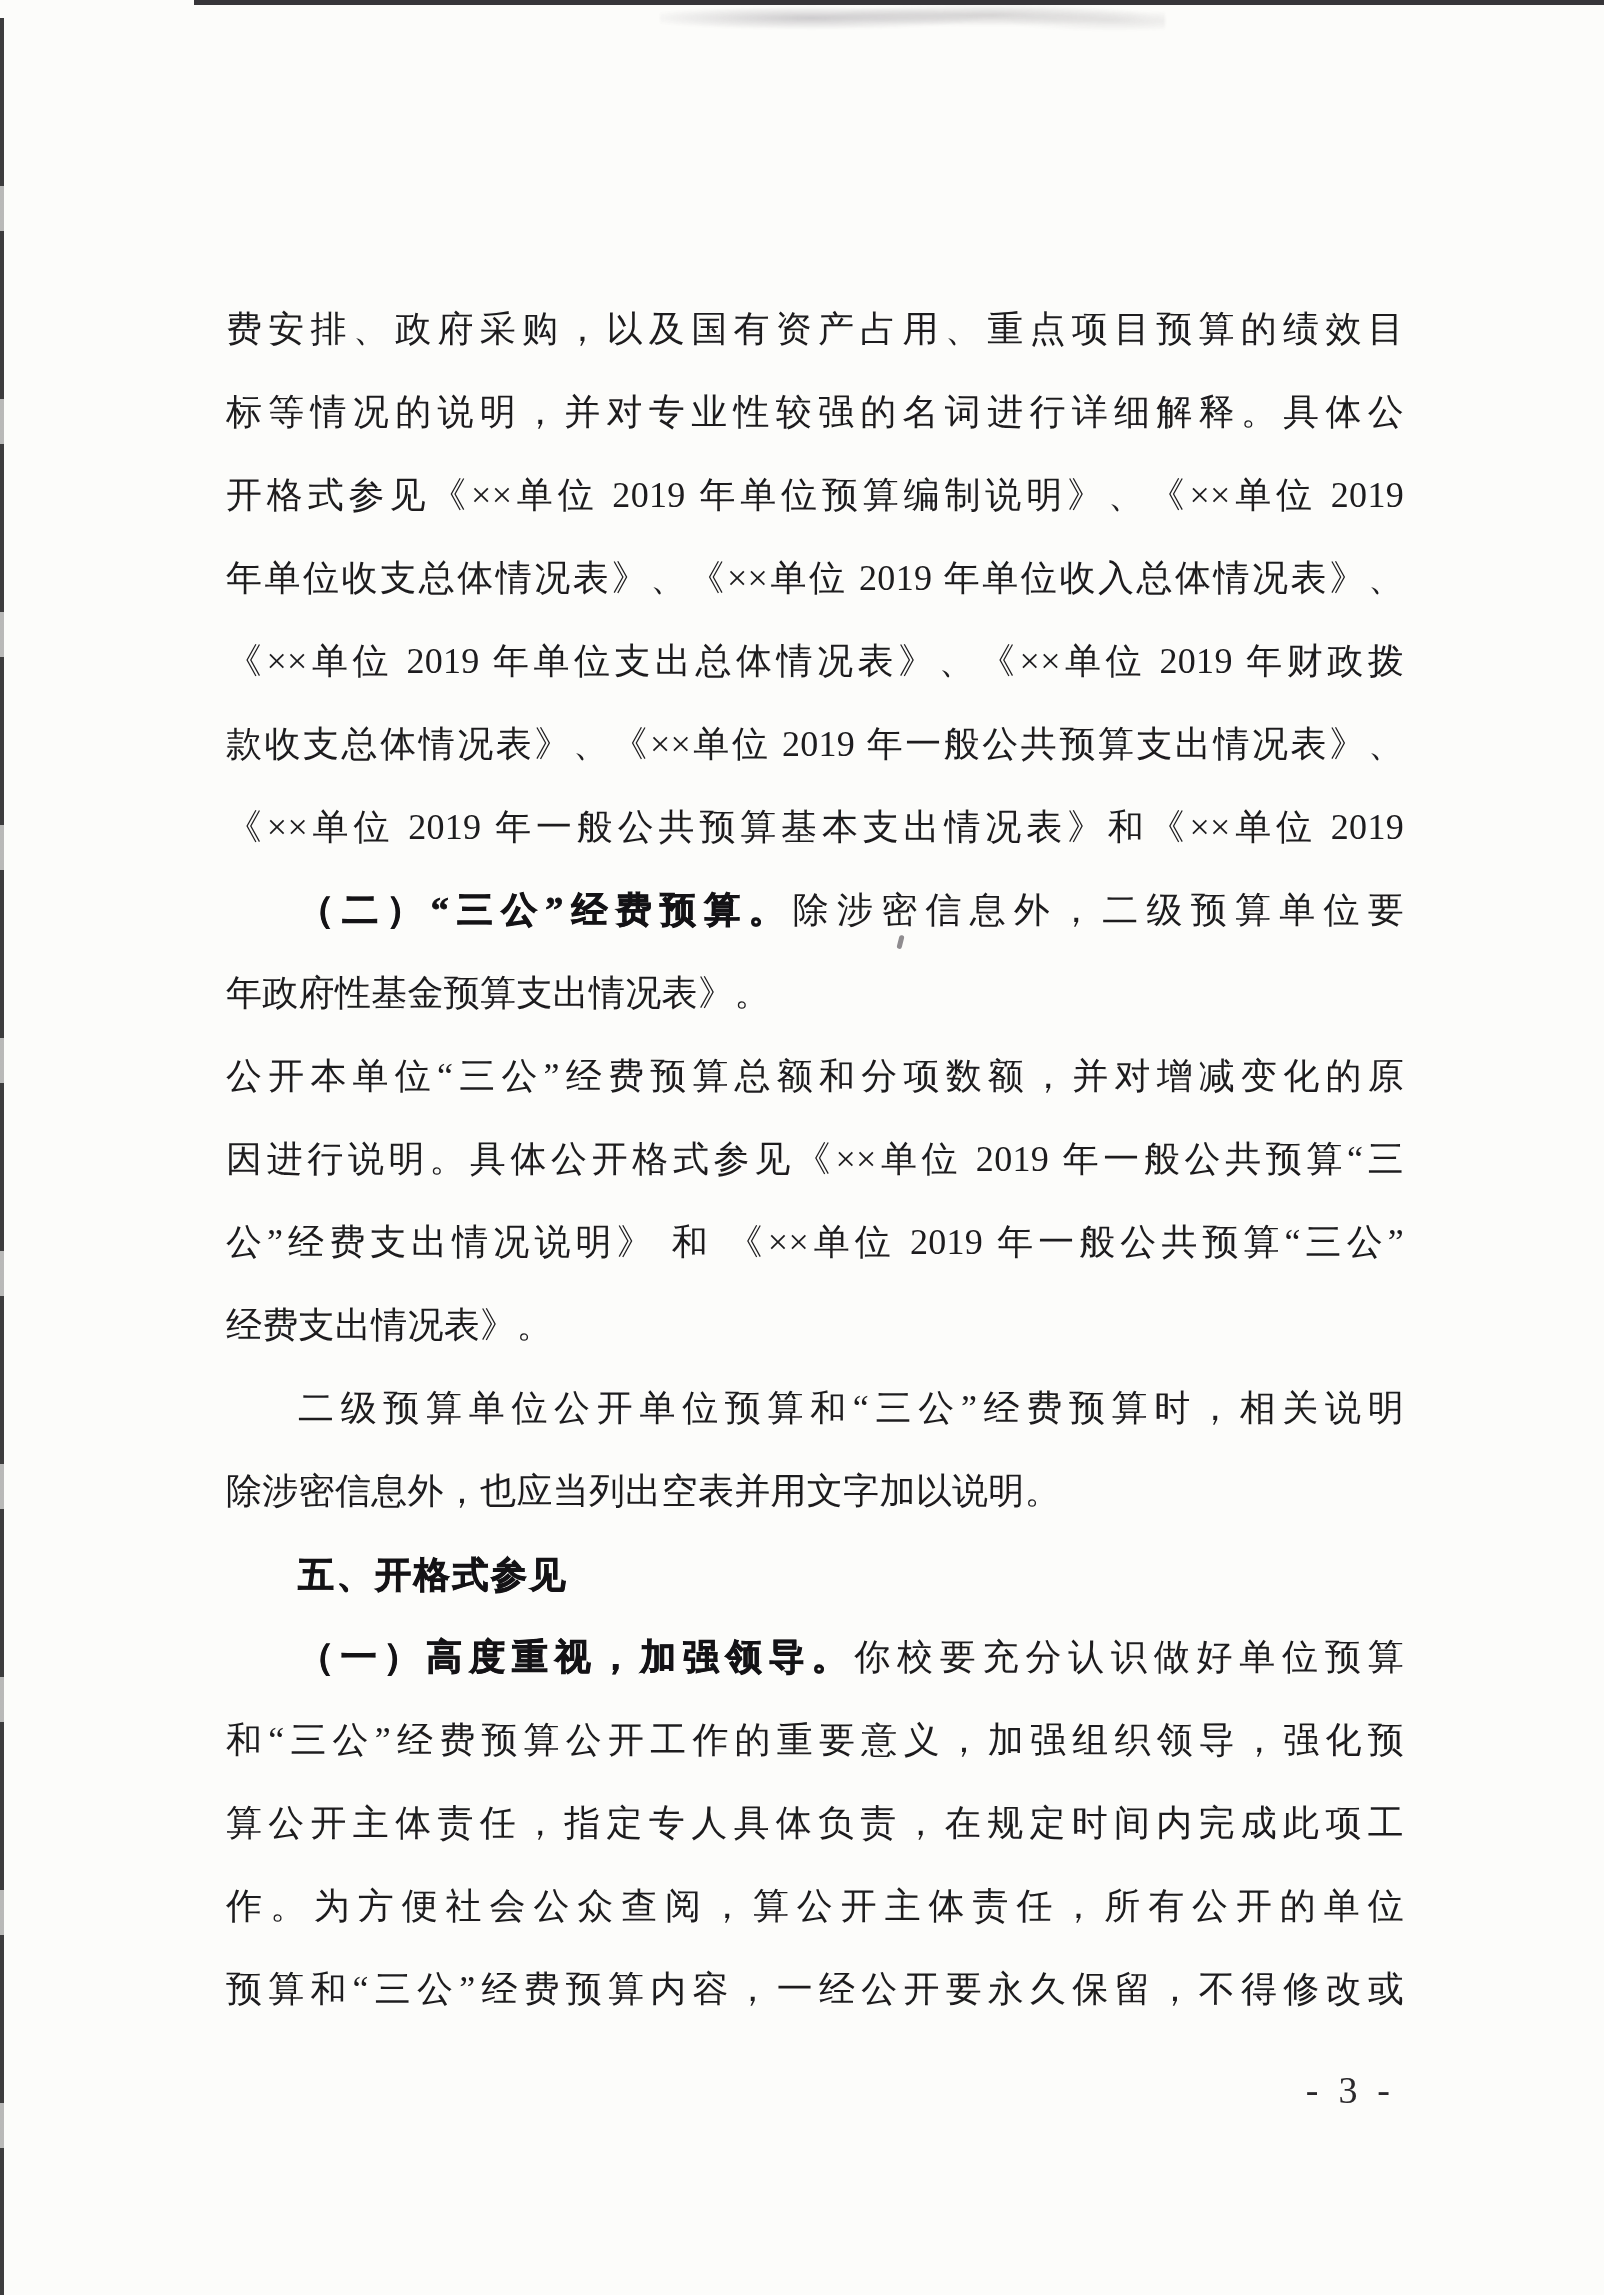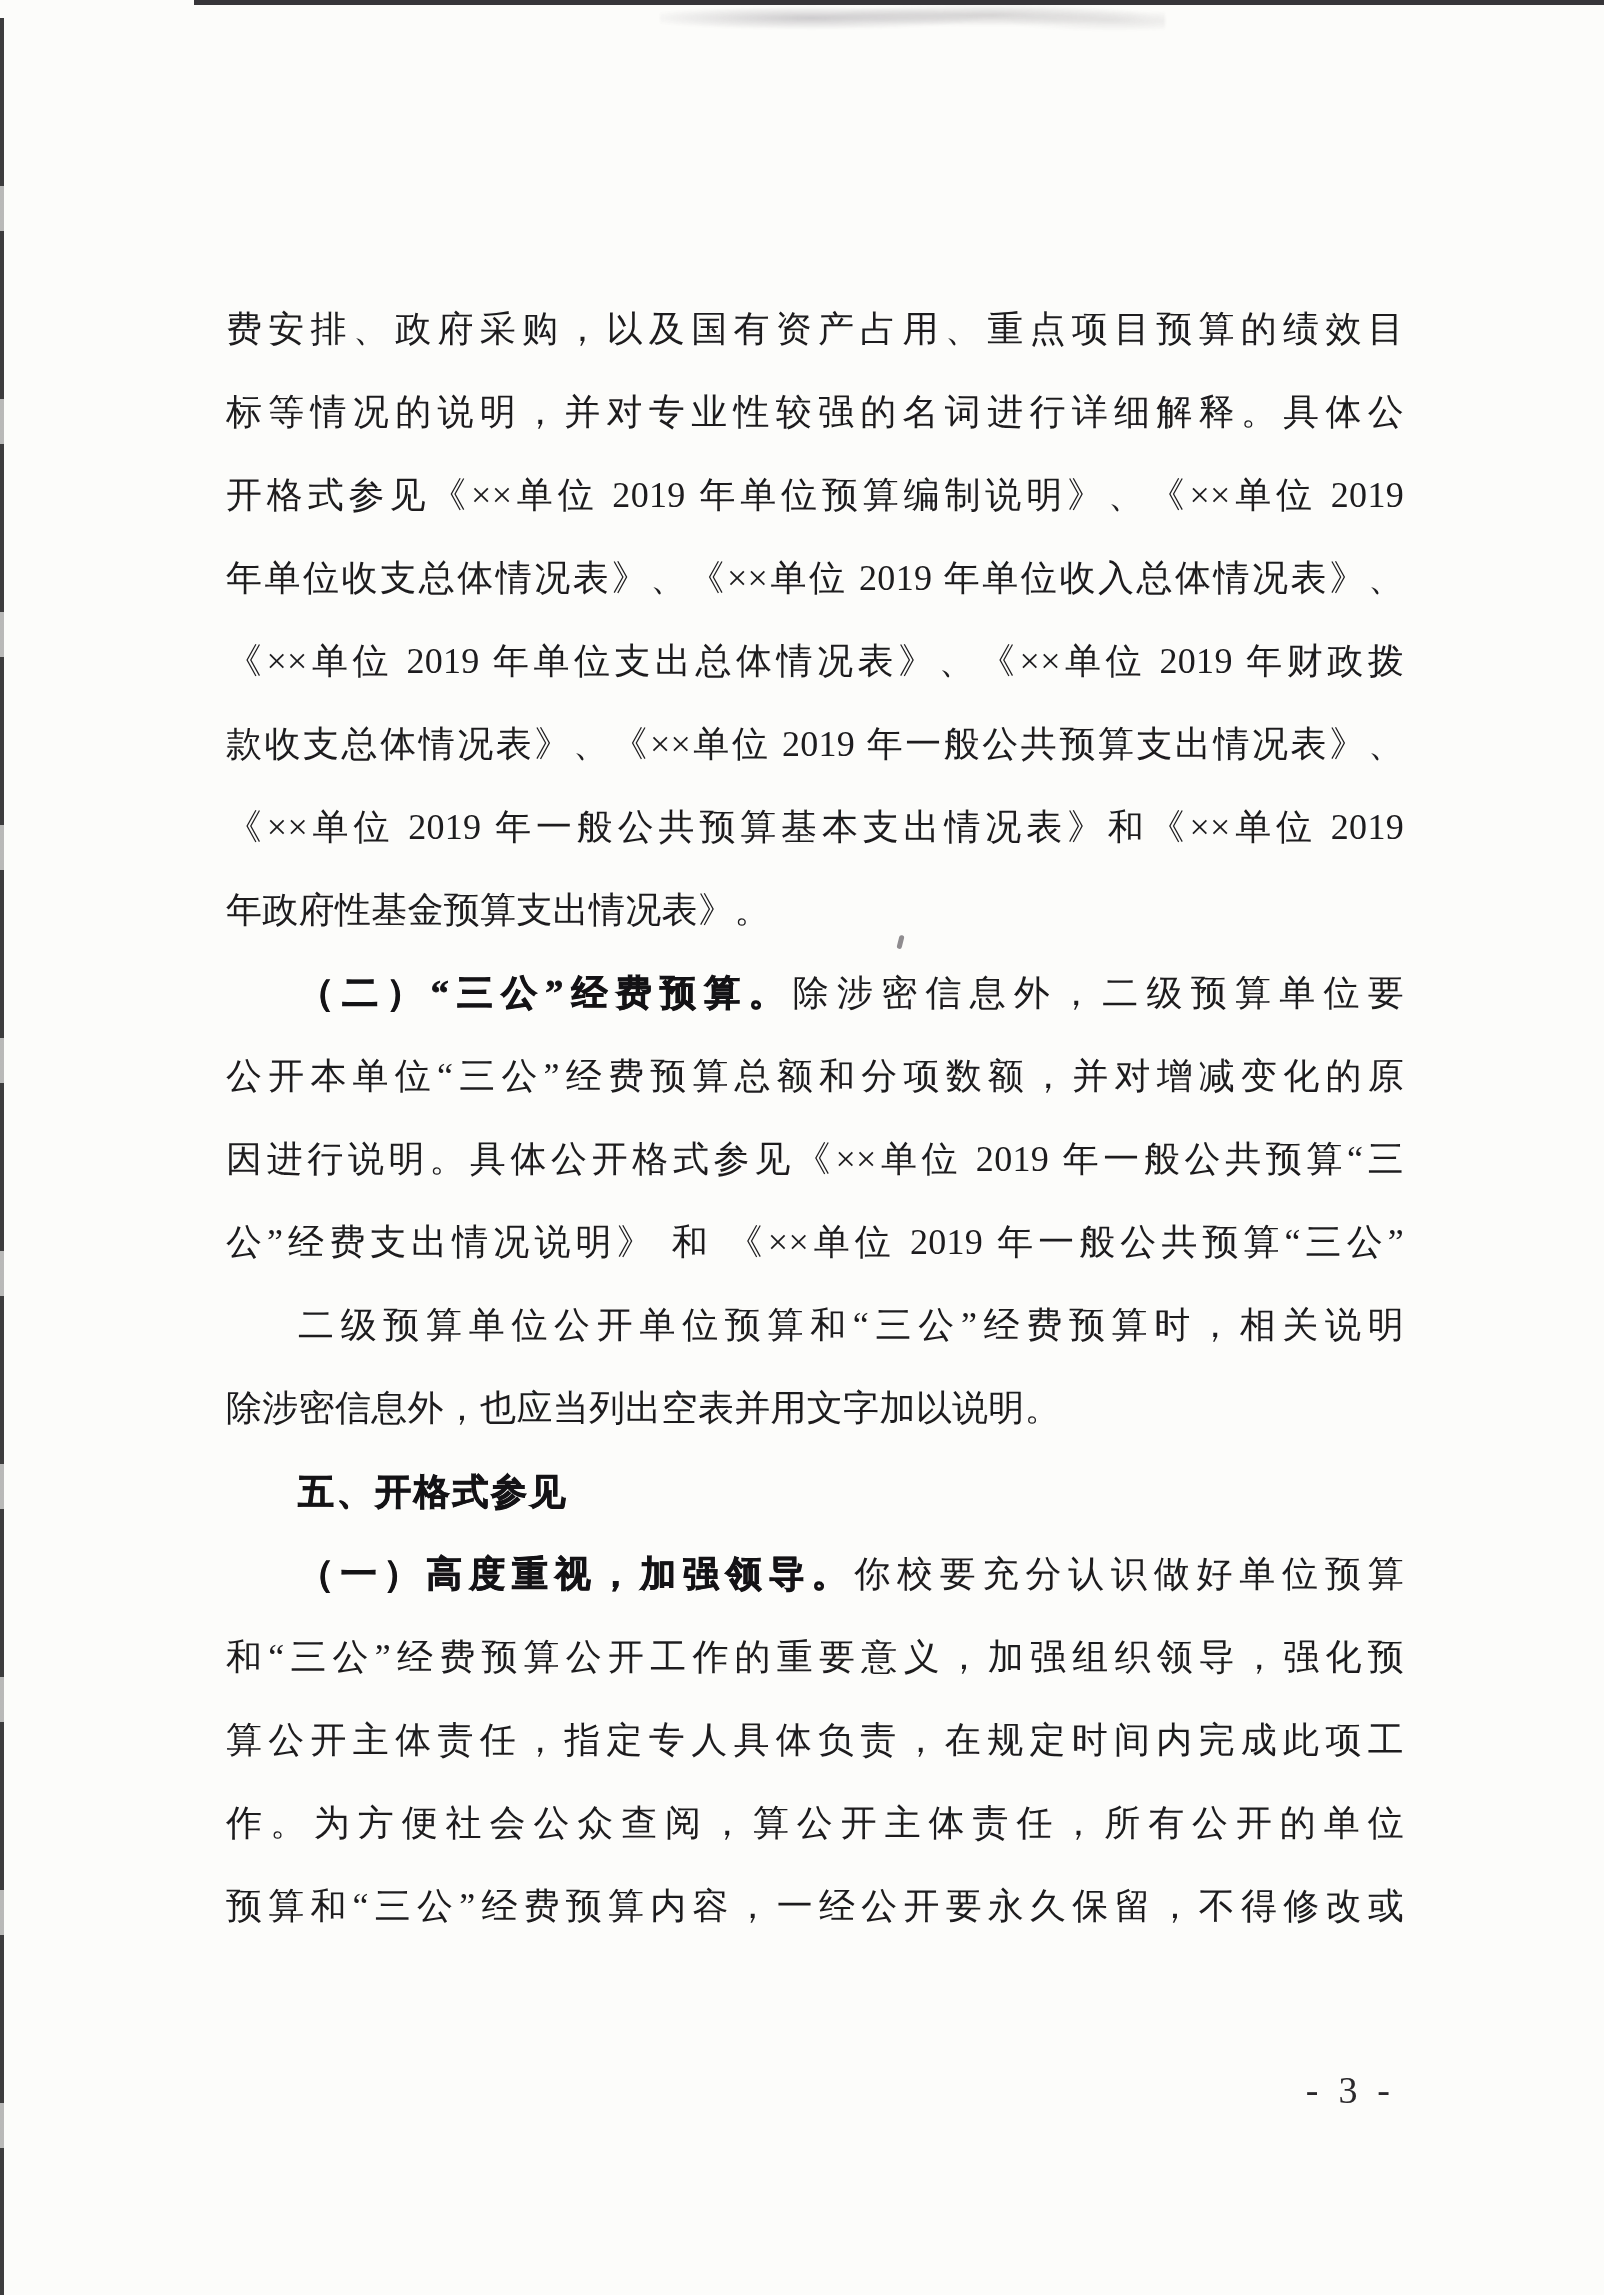--- a/index.html
+++ b/index.html
@@ -100,25 +100,26 @@
 <div class="artifact-speckle"></div>
 
 <div class="text-block">
     <div class="line"><span class="run">费安排、政府采购，以及国有资产占用、重点项目预算的绩效目</span></div>
     <div class="line"><span class="run">标等情况的说明，并对专业性较强的名词进行详细解释。具体公</span></div>
     <div class="line"><span class="run">开格式参见《××单位 2019 年单位预算编制说明》、《××单位 2019</span></div>
     <div class="line"><span class="run">年单位收支总体情况表》、《××单位 2019 年单位收入总体情况表》、</span></div>
     <div class="line"><span class="run">《××单位 2019 年单位支出总体情况表》、《××单位 2019 年财政拨</span></div>
     <div class="line"><span class="run">款收支总体情况表》、《××单位 2019 年一般公共预算支出情况表》、</span></div>
     <div class="line"><span class="run">《××单位 2019 年一般公共预算基本支出情况表》和《××单位 2019</span></div>
+    <div class="line indent"><span class="bold-run">（二）“三公”经费预算。</span><span class="run">除涉密信息外，二级预算单位要</span></div>
     <div class="line no-stretch"><span class="run">年政府性基金预算支出情况表》。</span></div>
-    <div class="line indent"><span class="bold-run">（二）“三公”经费预算。</span><span class="run">除涉密信息外，二级预算单位要</span></div>
     <div class="line"><span class="run">公开本单位“三公”经费预算总额和分项数额，并对增减变化的原</span></div>
     <div class="line"><span class="run">因进行说明。具体公开格式参见《××单位 2019 年一般公共预算“三</span></div>
     <div class="line"><span class="run">公”经费支出情况说明》 和 《××单位 2019 年一般公共预算“三公”</span></div>
+    <div class="line no-stretch"><span class="run">经费支出情况表》。</span></div>
     <div class="line indent"><span class="run">二级预算单位公开单位预算和“三公”经费预算时，相关说明</span></div>
     <div class="line no-stretch"><span class="run">除涉密信息外，也应当列出空表并用文字加以说明。</span></div>
     <div class="line no-stretch indent heading"><span class="bold-run">五、开格式参见</span></div>
     <div class="line indent"><span class="bold-run">（一）高度重视，加强领导。</span><span class="run">你校要充分认识做好单位预算</span></div>
     <div class="line"><span class="run">和“三公”经费预算公开工作的重要意义，加强组织领导，强化预</span></div>
     <div class="line"><span class="run">算公开主体责任，指定专人具体负责，在规定时间内完成此项工</span></div>
     <div class="line"><span class="run">作。为方便社会公众查阅，算公开主体责任，所有公开的单位</span></div>
     <div class="line"><span class="run">预算和“三公”经费预算内容，一经公开要永久保留，不得修改或</span></div>
   </div>
 

